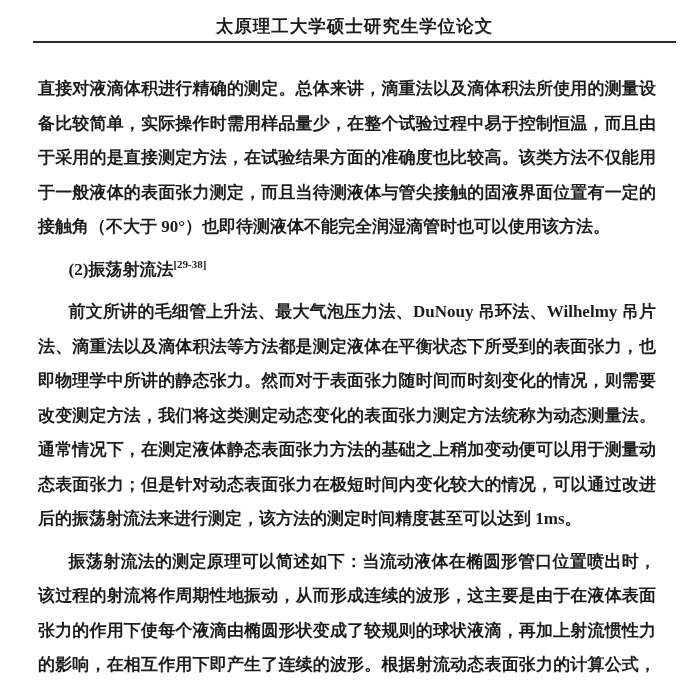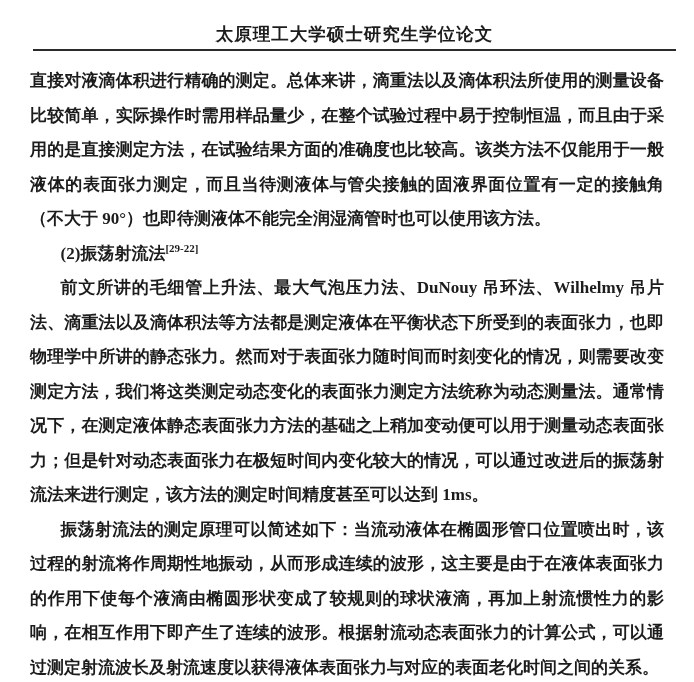--- a/index.html
+++ b/index.html
@@ -15,21 +15,21 @@
   .page{
     position:relative;
     width:694px;
     height:682px;
     background:var(--paper,#ffffff);
     overflow:hidden;
     box-sizing:border-box;
   }
   .header{
     position:absolute;
-    top:8px;
+    top:0;
     left:33px;
     width:643px;
     height:43px;
     border-bottom:2px solid var(--rule,#2b2b2b);
     display:flex;
     align-items:flex-end;
     justify-content:center;
     box-sizing:border-box;
     padding-bottom:3px;
   }
@@ -46,21 +46,21 @@
     left:30px;
     width:634px;
     color:var(--ink,#1c1c1c);
     font-size:17px;
     line-height:34.5px;
     font-weight:600;
     text-align:justify;
     text-justify:inter-ideograph;
   }
   .para{
-    margin:0;
+    margin:8px;
   }
   .para.indent{
     text-indent:1.8em;
   }
   sup.cite{
     font-size:11px;
     font-weight:600;
     vertical-align:super;
     line-height:0;
     letter-spacing:0;
@@ -71,20 +71,20 @@
 
 <div class="page">
 
   <div class="header">
     <span class="header-title">太原理工大学硕士研究生学位论文</span>
   </div>
 
   <div class="body-text">
     <p class="para">直接对液滴体积进行精确的测定。总体来讲，滴重法以及滴体积法所使用的测量设备比较简单，实际操作时需用样品量少，在整个试验过程中易于控制恒温，而且由于采用的是直接测定方法，在试验结果方面的准确度也比较高。该类方法不仅能用于一般液体的表面张力测定，而且当待测液体与管尖接触的固液界面位置有一定的接触角（不大于 90°）也即待测液体不能完全润湿滴管时也可以使用该方法。</p>
 
-    <p class="para indent"><span>(2)振荡射流法</span><sup class="cite">[29-22]</sup></p>
+    <p class="para indent"><span>(2)振荡射流法</span><sup class="cite">[29-38]</sup></p>
 
     <p class="para indent">前文所讲的毛细管上升法、最大气泡压力法、DuNouy 吊环法、Wilhelmy 吊片法、滴重法以及滴体积法等方法都是测定液体在平衡状态下所受到的表面张力，也即物理学中所讲的静态张力。然而对于表面张力随时间而时刻变化的情况，则需要改变测定方法，我们将这类测定动态变化的表面张力测定方法统称为动态测量法。通常情况下，在测定液体静态表面张力方法的基础之上稍加变动便可以用于测量动态表面张力；但是针对动态表面张力在极短时间内变化较大的情况，可以通过改进后的振荡射流法来进行测定，该方法的测定时间精度甚至可以达到 1ms。</p>
 
     <p class="para indent">振荡射流法的测定原理可以简述如下：当流动液体在椭圆形管口位置喷出时，该过程的射流将作周期性地振动，从而形成连续的波形，这主要是由于在液体表面张力的作用下使每个液滴由椭圆形状变成了较规则的球状液滴，再加上射流惯性力的影响，在相互作用下即产生了连续的波形。根据射流动态表面张力的计算公式，可以通过测定射流波长及射流速度以获得液体表面张力与对应的表面老化时间之间的关系。</p>
   </div>
 
 </div>
 
 </body></html>

